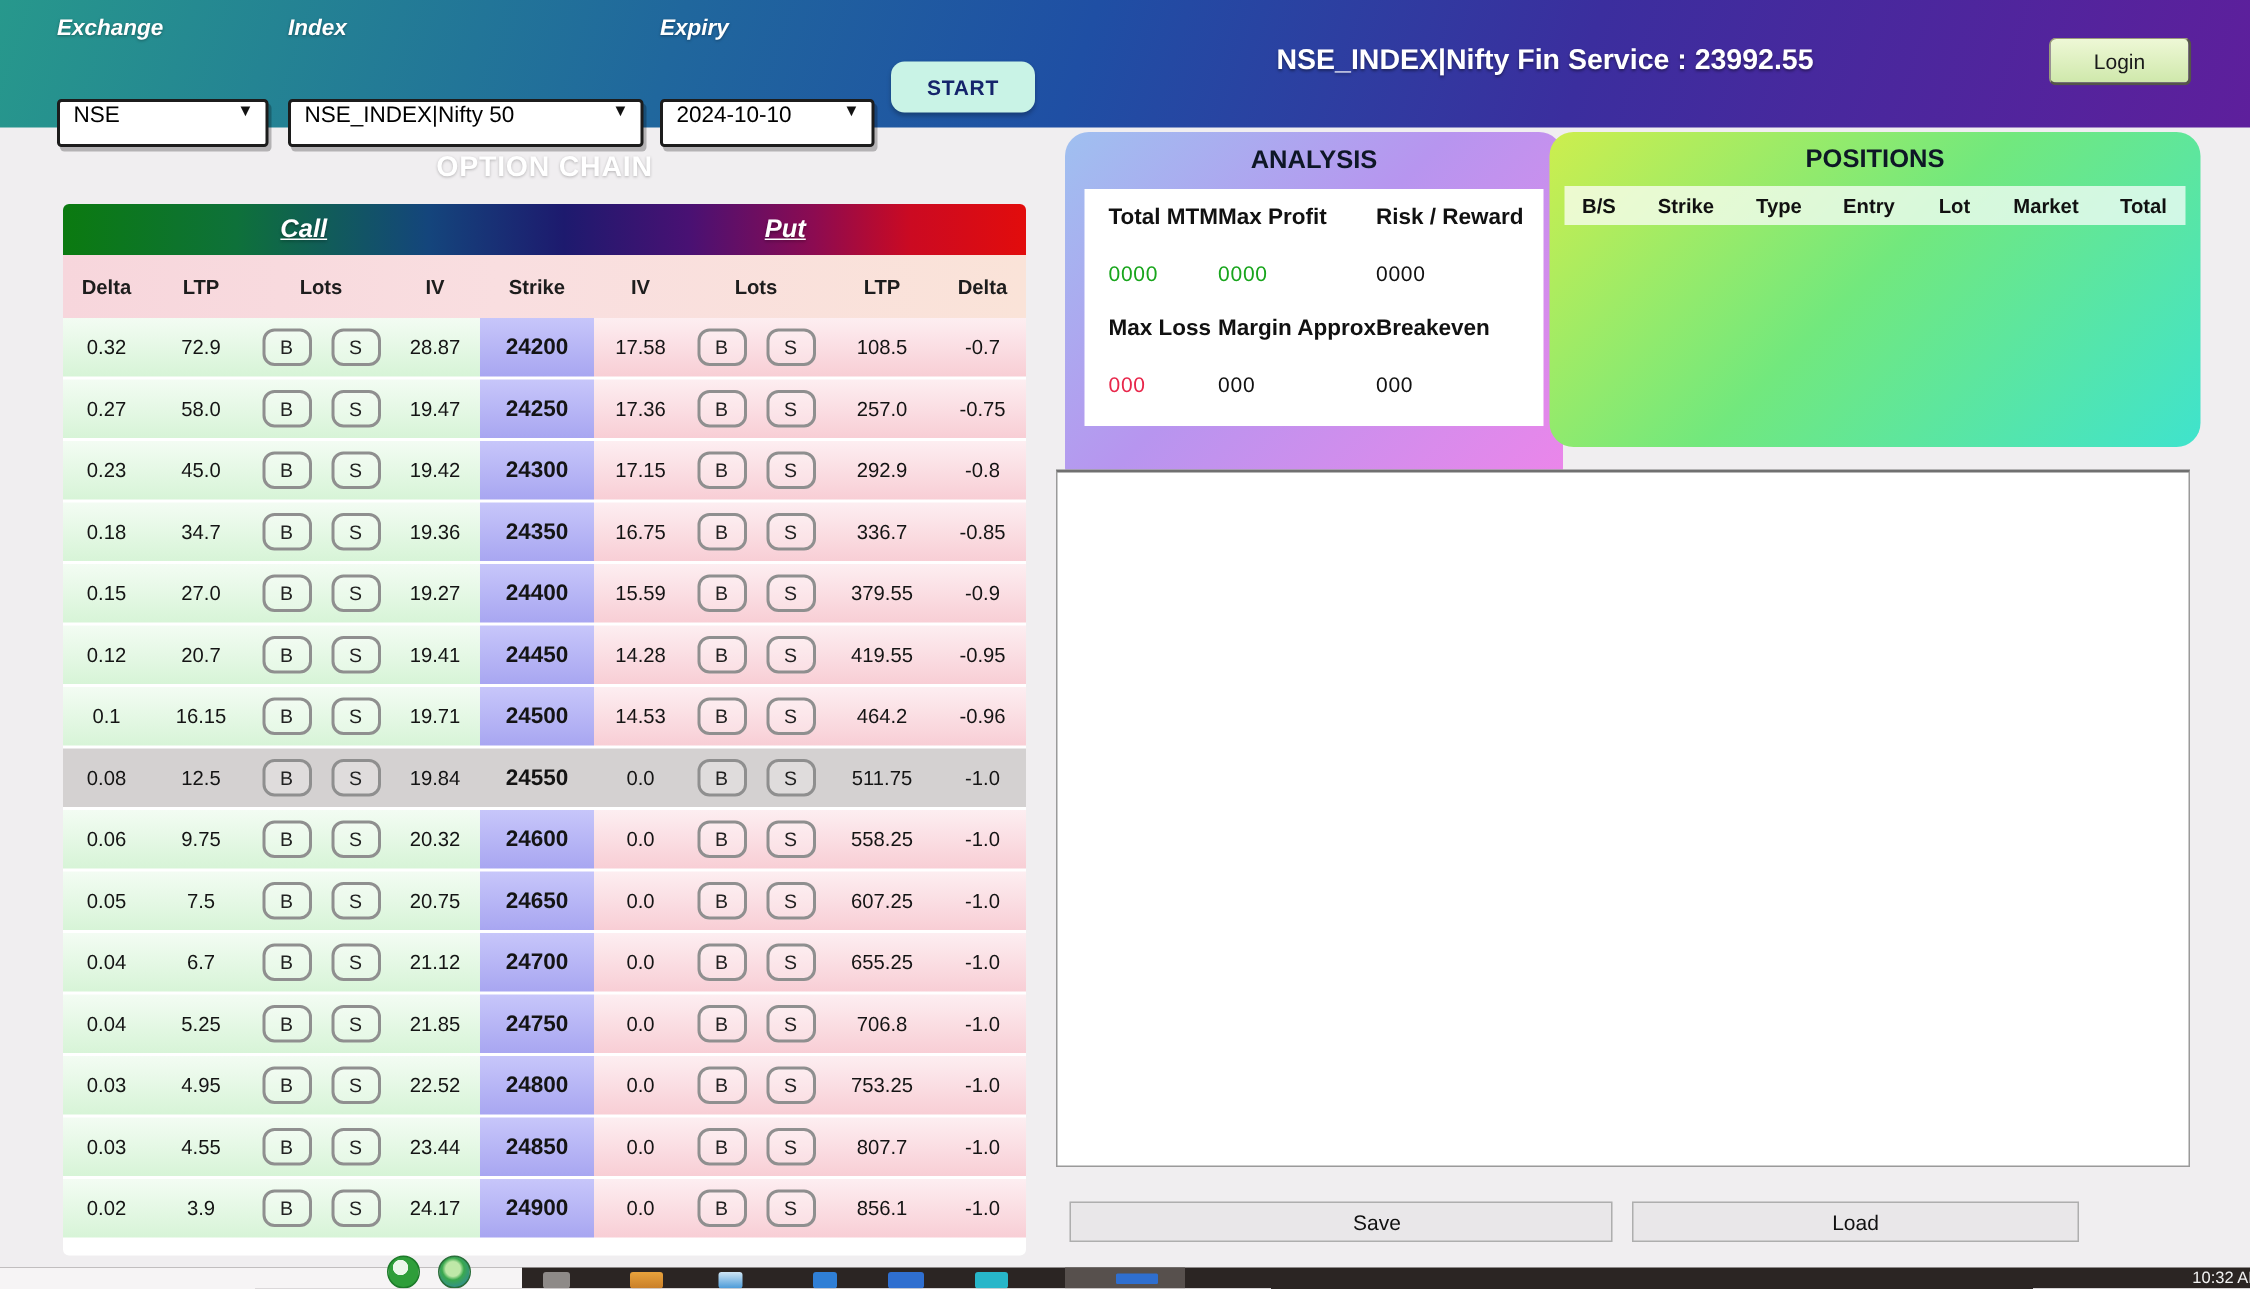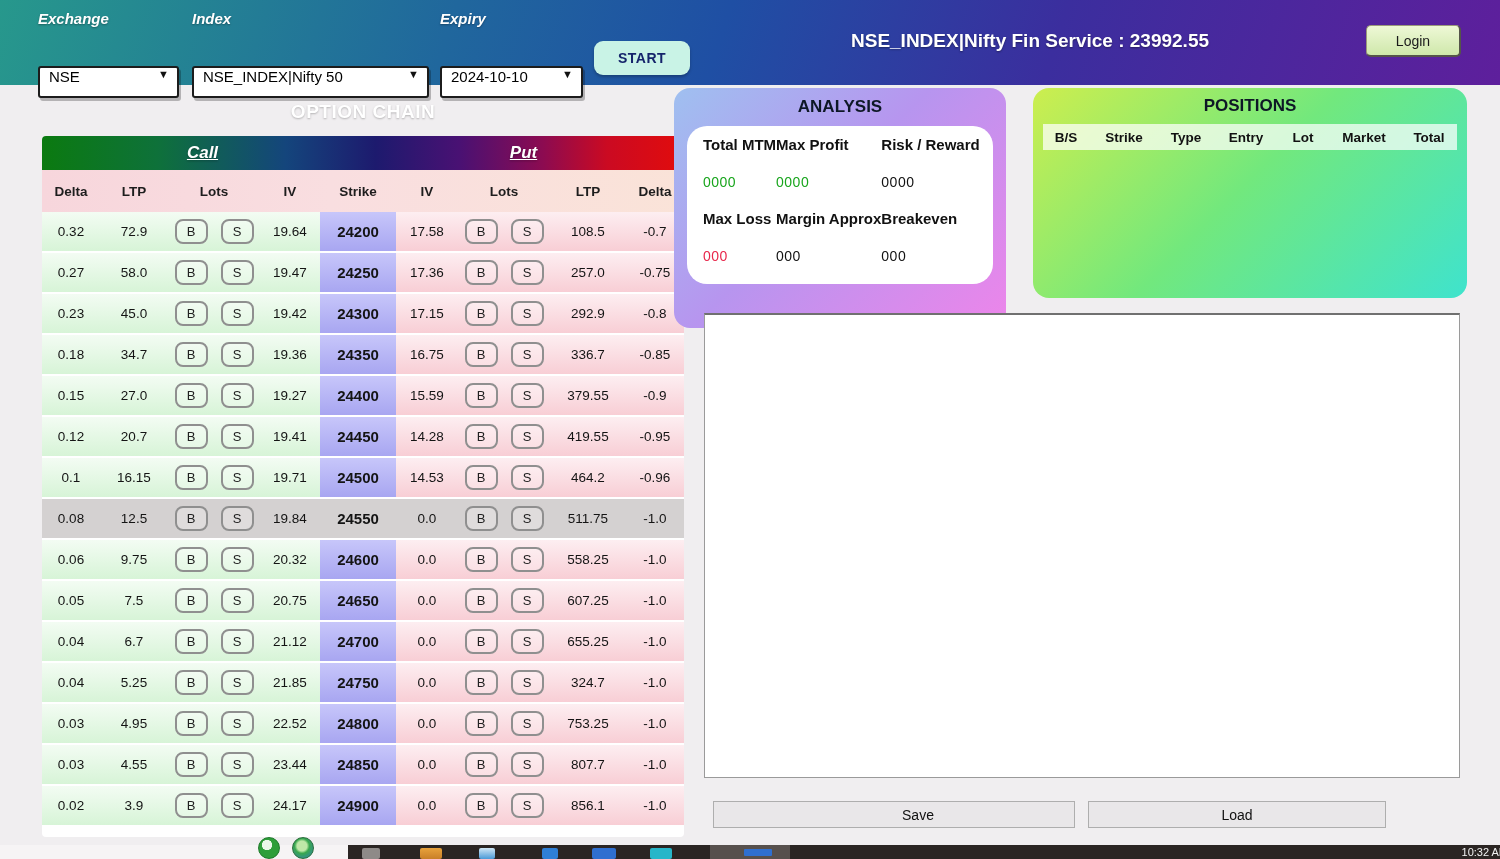--- a/index.html
+++ b/index.html
@@ -45,25 +45,25 @@
   .oc-row > div { display:flex; align-items:center; justify-content:center; font-size:13.5px; color:#141414; }
   .cell-call { background:linear-gradient(180deg,#f3fcf3 0%,#d7f4d7 100%); }
   .cell-put { background:linear-gradient(180deg,#fdeef1 0%,#f8ced5 100%); }
   .cell-strike { background:linear-gradient(180deg,#c7c6fa 0%,#a8a6f1 100%); font-weight:bold; font-size:15px !important; }
   .oc-row .cell-strike { font-size:15px; font-weight:bold; }
   .oc-row.hl > div { background:#d4d1d1; }
   .bs { width:33px; height:25px; border:2px solid #8f8f8f; border-radius:8px; background:rgba(255,255,255,.25);
     font-family:"Liberation Sans",sans-serif; font-size:13px; color:#222; cursor:pointer; line-height:1; padding:0; }
 
   
-  .analysis { position:absolute; left:674px; top:88px; width:332px; height:240px; border-radius:16px;
+  .analysis { position:absolute; left:710px; top:88px; width:332px; height:240px; border-radius:16px;
     background:linear-gradient(135deg,#9fc0f0 0%,#b795ef 45%,#ed85ea 100%); }
   .an-title { height:38px; display:flex; align-items:center; justify-content:center;
     font-weight:bold; font-size:17px; color:#0e1726; }
-  .an-card { margin:0 13px; height:158px; background:#fff; border-radius:20px; padding:0 16px 10px 16px;
+  .an-card { margin:0 13px; height:158px; background:#fff; border-radius:0; padding:0 16px 10px 16px;
     display:grid; grid-template-columns:1.05fr 1.3fr 1.15fr; grid-template-rows:repeat(4,1fr); align-items:center; }
   .a-label { font-weight:bold; font-size:15px; color:#111; white-space:nowrap; }
   .a-val { font-size:14px; letter-spacing:.5px; }
   .val-green { color:#18a51c; }
   .val-red { color:#e8274b; }
   .val-dark { color:#111; }
 
   
   .positions { position:absolute; left:1033px; top:88px; width:434px; height:210px; border-radius:16px;
     background:linear-gradient(135deg,#cdee4e 0%,#72e87d 48%,#3fe3cd 100%); }
@@ -154,21 +154,21 @@
       <div>
     <div class="oc-row">
       <div class="cell-call v-cd">0.32</div>
       <div class="cell-call v-cltp">72.9</div>
       <div class="cell-call">
               <button class="bs bs-b">B</button>
             </div>
       <div class="cell-call">
               <button class="bs bs-s">S</button>
             </div>
-      <div class="cell-call v-civ">19.64</div>
+      <div class="cell-call v-civ">28.87</div>
       <div class="cell-strike v-strike">24200</div>
       <div class="cell-put v-piv">17.58</div>
       <div class="cell-put">
               <button class="bs bs-b">B</button>
             </div>
       <div class="cell-put">
               <button class="bs bs-s">S</button>
             </div>
       <div class="cell-put v-pltp">108.5</div>
       <div class="cell-put v-pd">-0.7</div>
@@ -405,21 +405,21 @@
             </div>
       <div class="cell-call v-civ">21.85</div>
       <div class="cell-strike v-strike">24750</div>
       <div class="cell-put v-piv">0.0</div>
       <div class="cell-put">
               <button class="bs bs-b">B</button>
             </div>
       <div class="cell-put">
               <button class="bs bs-s">S</button>
             </div>
-      <div class="cell-put v-pltp">324.7</div>
+      <div class="cell-put v-pltp">706.8</div>
       <div class="cell-put v-pd">-1.0</div>
     </div>
 
     <div class="oc-row">
       <div class="cell-call v-cd">0.03</div>
       <div class="cell-call v-cltp">4.95</div>
       <div class="cell-call">
               <button class="bs bs-b">B</button>
             </div>
       <div class="cell-call">

